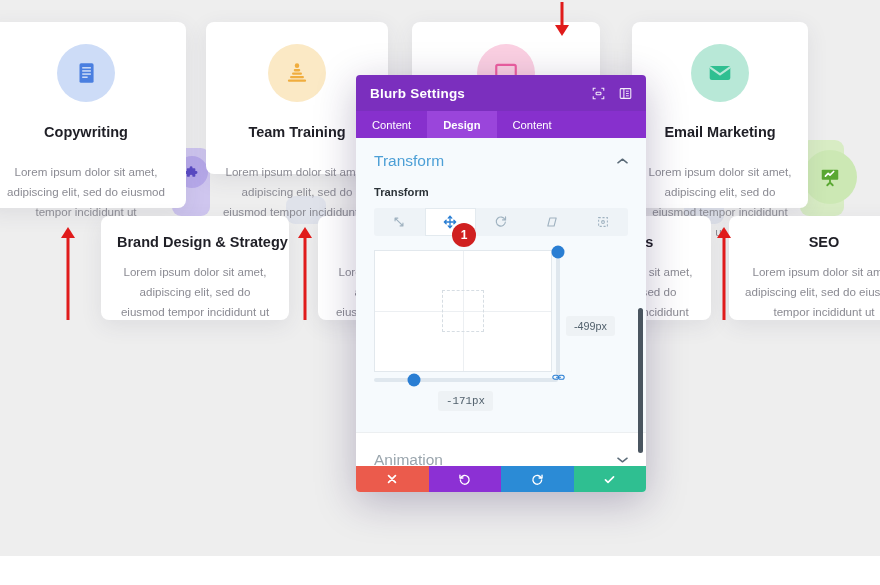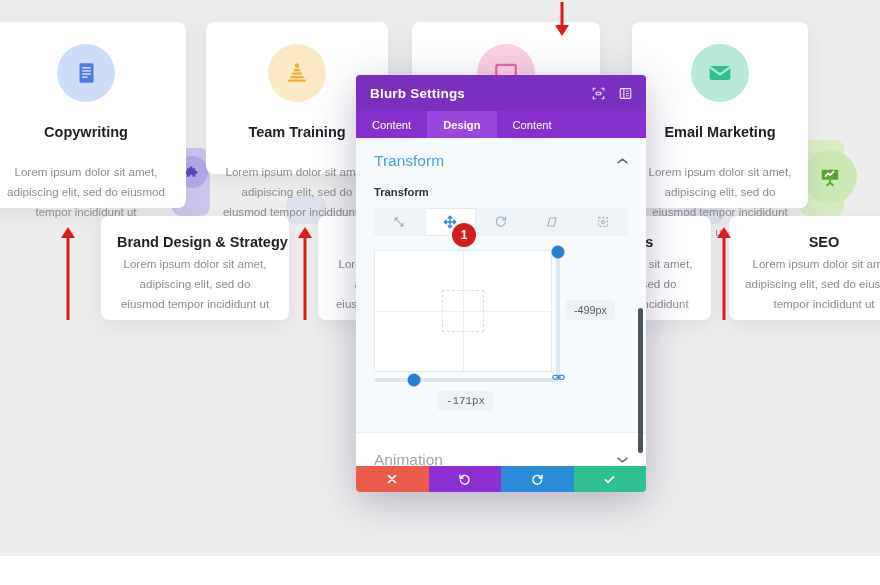--- a/index.html
+++ b/index.html
@@ -46,21 +46,21 @@
     white-space: nowrap;
   }
   .card-text {
     font-size: 11.6px;
     line-height: 1.72;
     color: #8b8b93;
   }
 
   
   .card.row2 { padding-top: 18px; }
-  .card.row2 .card-title { margin-bottom: 4px; }
+  .card.row2 .card-title { margin-bottom: 12px; }
 
   
   .deco-bar {
     position: absolute;
     border-radius: 9px;
   }
   .deco-circle {
     position: absolute;
     border-radius: 50%;
     display: flex; align-items: center; justify-content: center;
@@ -228,21 +228,21 @@
     position: absolute;
     left: 50%; top: 0;
     width: 13px; height: 13px;
     background: #2a7ed3;
     border-radius: 50%;
     transform: translate(-50%,-50%);
     cursor: grab;
   }
   .v-tip {
     position: absolute;
-    left: 192px; top: 50px;
+    left: 192px; top: 66px;
     background: #eef2f5;
     color: #51606c;
     font-size: 10.8px;
     padding: 4px 8px;
     border-radius: 3px;
     white-space: nowrap;
   }
   
   .h-slider {
     position: absolute;

